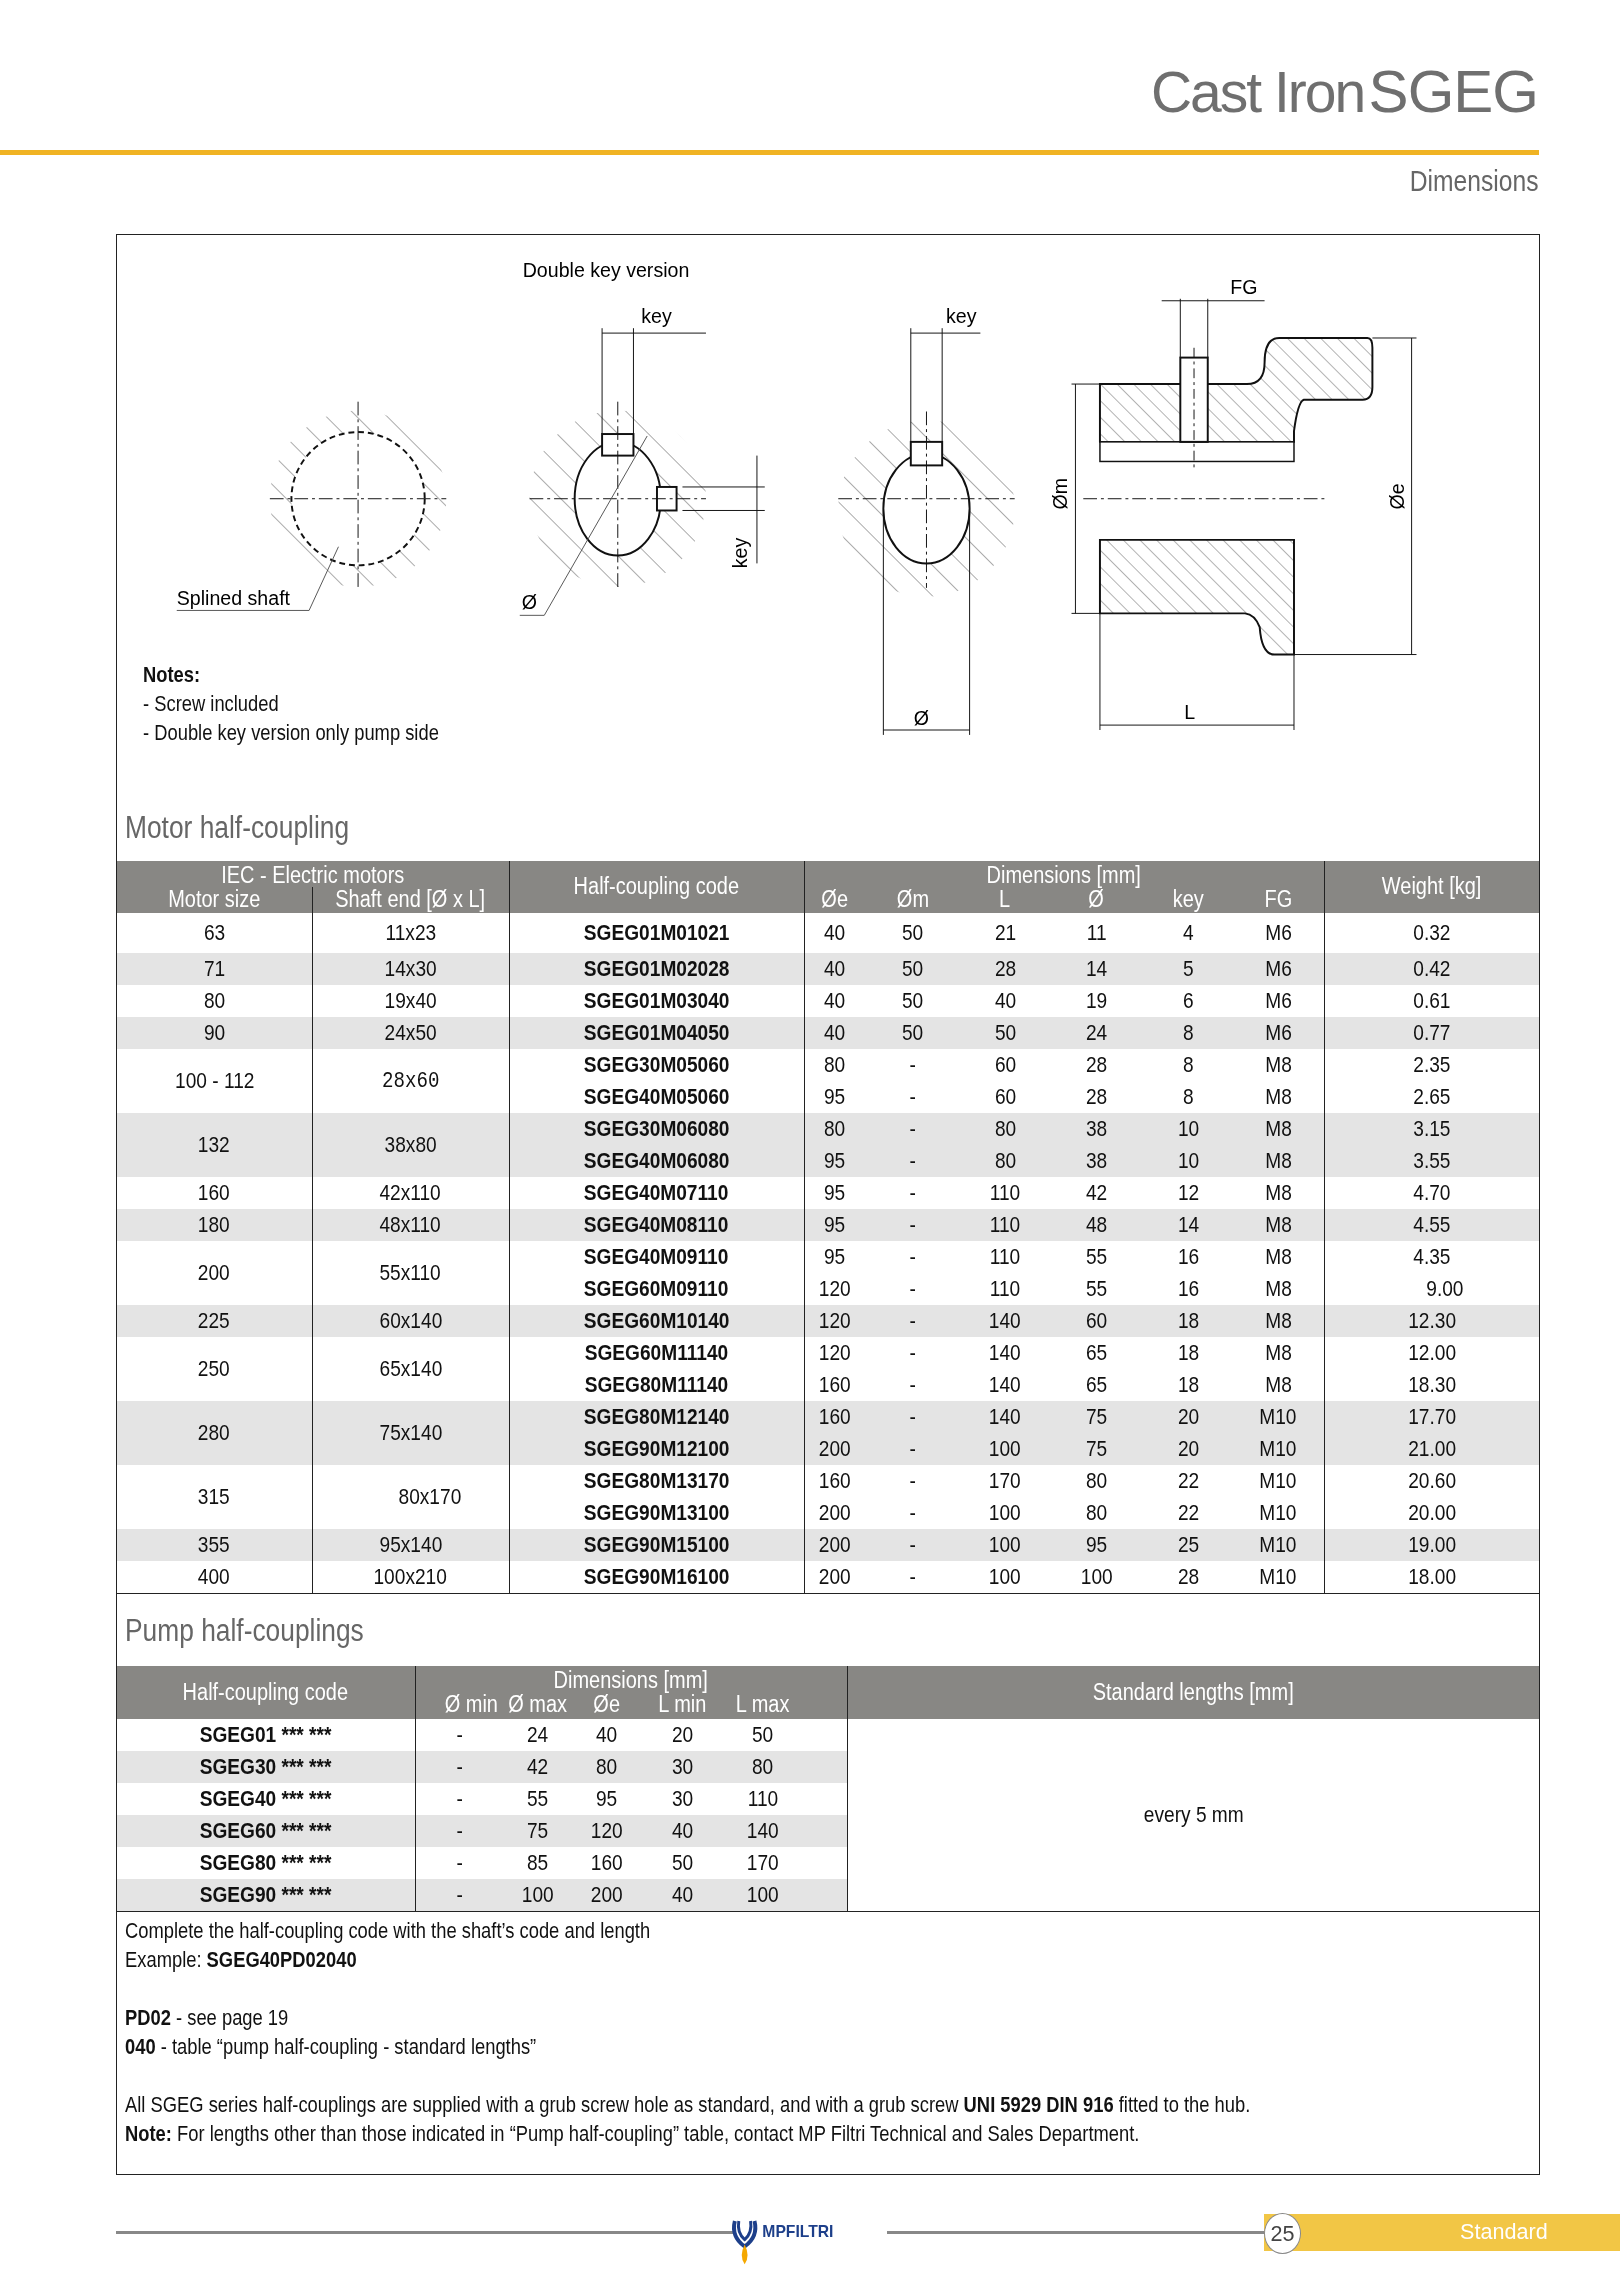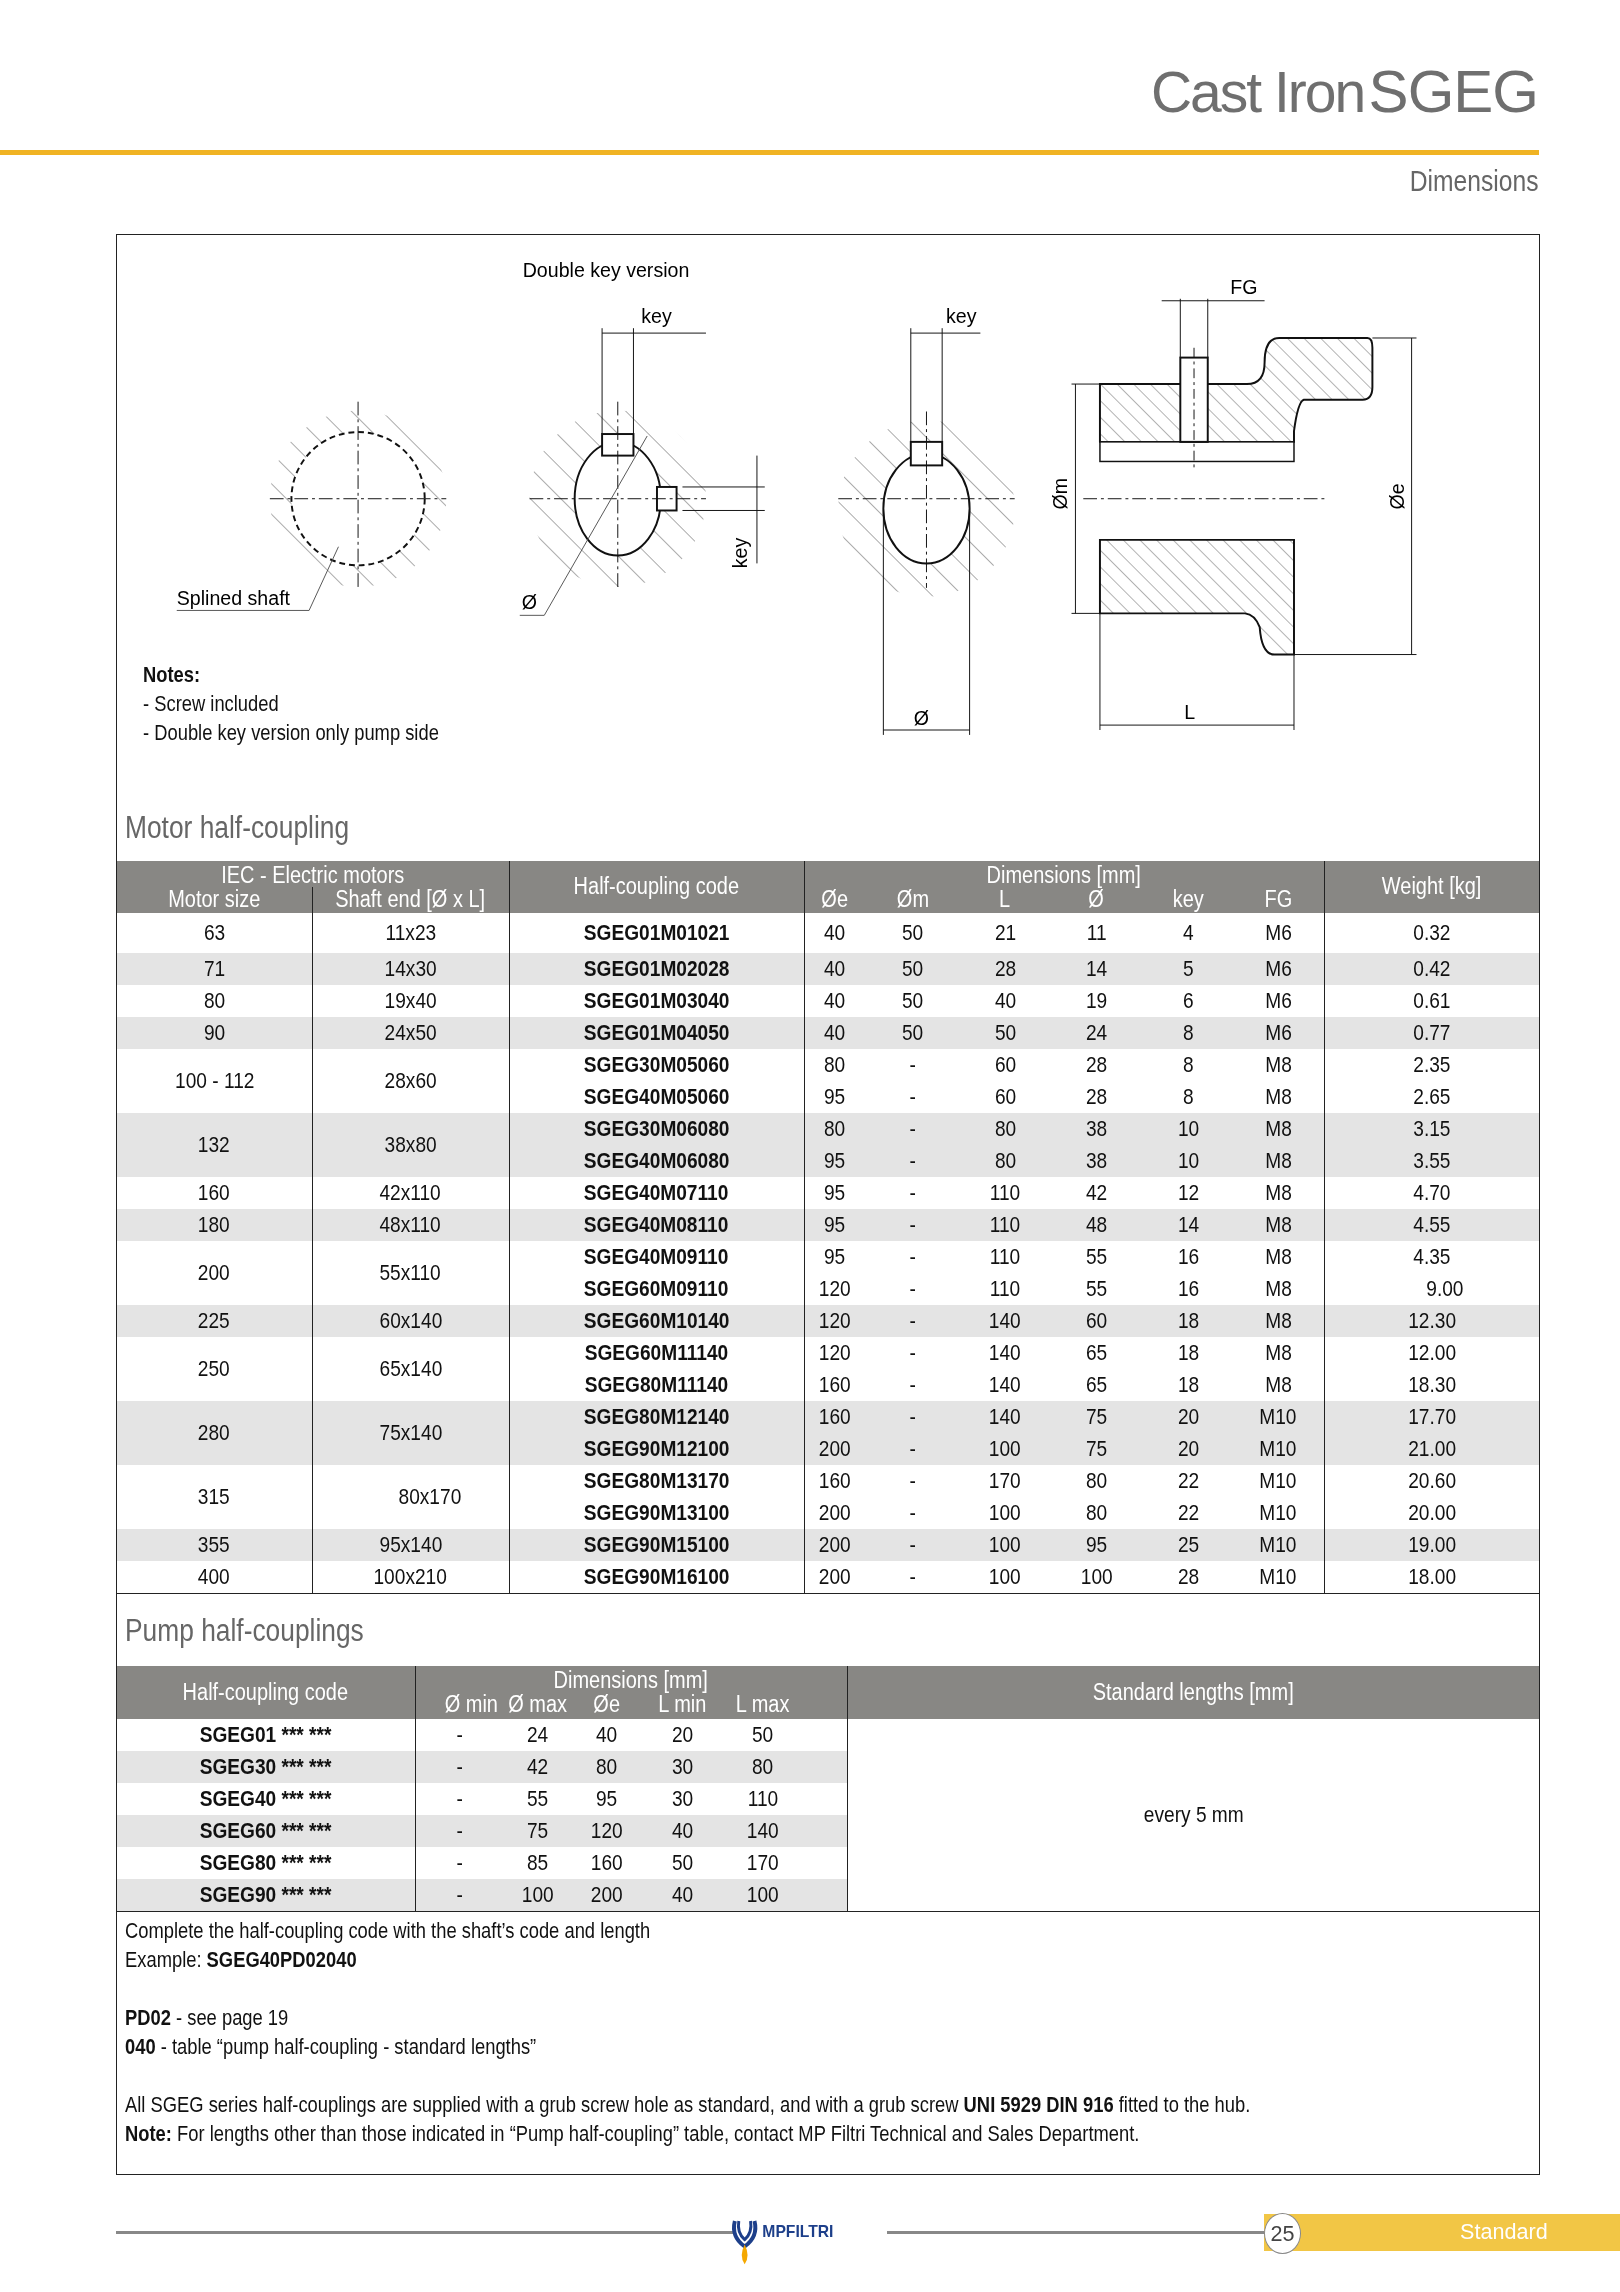--- a/index.html
+++ b/index.html
@@ -206,21 +206,21 @@
         <td class="bl" style="height: 32px;"><span class="sx">40</span></td>
         <td style="height: 32px;"><span class="sx">50</span></td>
         <td style="height: 32px;"><span class="sx">50</span></td>
         <td style="height: 32px;"><span class="sx">24</span></td>
         <td style="height: 32px;"><span class="sx">8</span></td>
         <td style="height: 32px;"><span class="sx">M6</span></td>
         <td class="bl" style="height: 32px;"><span class="sx">0.77</span></td>
       </tr>
       <tr>
         <td rowspan="2" style="height: 32px;"><span class="sx">100 - 112</span></td>
-        <td class="bl" rowspan="2" style="height: 32px;"><span class="sx">28x60</span></td>
+        <td class="bl" rowspan="2" style="height: 32px; font-family: Liberation Mono, monospace;"><span class="sx">28x60</span></td>
         <td class="bl code" style="height: 32px;"><span class="sx code">SGEG30M05060</span></td>
         <td class="bl" style="height: 32px;"><span class="sx">80</span></td>
         <td style="height: 32px;"><span class="sx">-</span></td>
         <td style="height: 32px;"><span class="sx">60</span></td>
         <td style="height: 32px;"><span class="sx">28</span></td>
         <td style="height: 32px;"><span class="sx">8</span></td>
         <td style="height: 32px;"><span class="sx">M8</span></td>
         <td class="bl" style="height: 32px;"><span class="sx">2.35</span></td>
       </tr>
       <tr>

